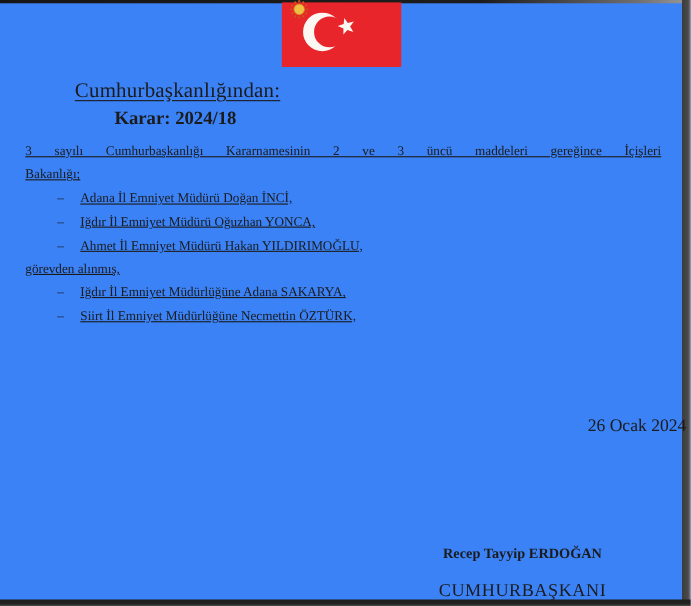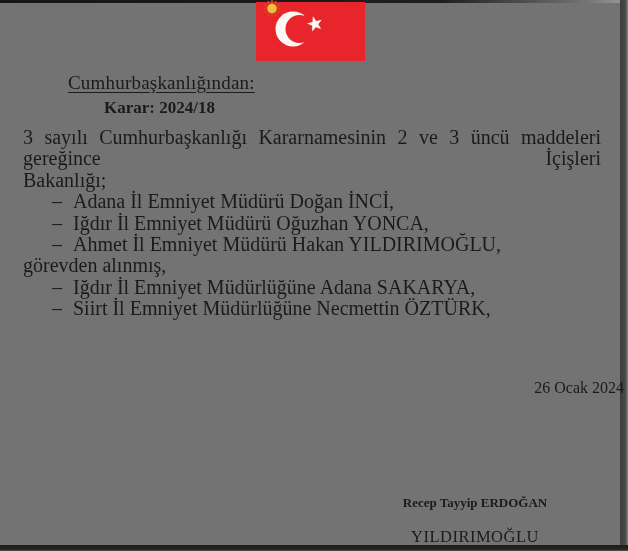--- a/index.html
+++ b/index.html
@@ -1,20 +1,20 @@
 <!DOCTYPE html>
 <html><head>
 <meta charset="utf-8">
 <style>
   html, body { margin: 0; padding: 0; background: #ffffff; }
   .page {
     position: relative;
     width: 628px;
     height: 551px;
-    background: #737373;
+    background: #3b82f6;
     overflow: hidden;
     font-family: "Liberation Serif", "DejaVu Serif", serif;
     color: #1b1b1b;
   }
   .edge-top {
     position: absolute; left: 0; top: 0; width: 628px; height: 3px;
     background: linear-gradient(to right, #161616 0%, #1d1d1d 70%, #6e6e6e 92%, #9a9a9a 100%);
   }
   .edge-right {
     position: absolute; right: 0; top: 0; width: 8px; height: 551px;
@@ -31,21 +31,21 @@
     font-size: 19px; letter-spacing: 0.2px;
     text-decoration: underline;
     text-underline-offset: 3px;
   }
   .decision {
     position: absolute; left: 68px; top: 98px;
     font-size: 17px; font-weight: bold; margin-left: 36px;
   }
   .body-text {
     position: absolute; left: 23px; top: 127px; width: 578px;
-    font-size: 20px; line-height: 21.4px; white-space: nowrap;
+    font-size: 12px; line-height: 21.4px; white-space: nowrap; text-decoration: underline;
   }
   .body-text .justify-line {
     white-space: normal;
     text-align: justify;
     text-align-last: justify;
   }
   .list-line .dash { display: inline-block; width: 21px; margin-left: 29px; }
   .date-line {
     position: absolute; left: 0; top: 379px; width: 624px;
     text-align: right; font-size: 16px;
@@ -118,16 +118,16 @@
 
     <div class="list-line"><span class="dash">–</span><span>Iğdır İl Emniyet Müdürlüğüne Adana SAKARYA,</span></div>
     <div class="list-line"><span class="dash">–</span><span>Siirt İl Emniyet Müdürlüğüne Necmettin ÖZTÜRK,</span></div>
 
   </div>
 
   <div class="date-line">26 Ocak 2024</div>
 
   <div class="signature">
     <div class="sig-name">Recep Tayyip ERDOĞAN</div>
-    <div class="sig-title">YILDIRIMOĞLU</div>
+    <div class="sig-title">CUMHURBAŞKANI</div>
   </div>
 
 </div>
 
 </body></html>

